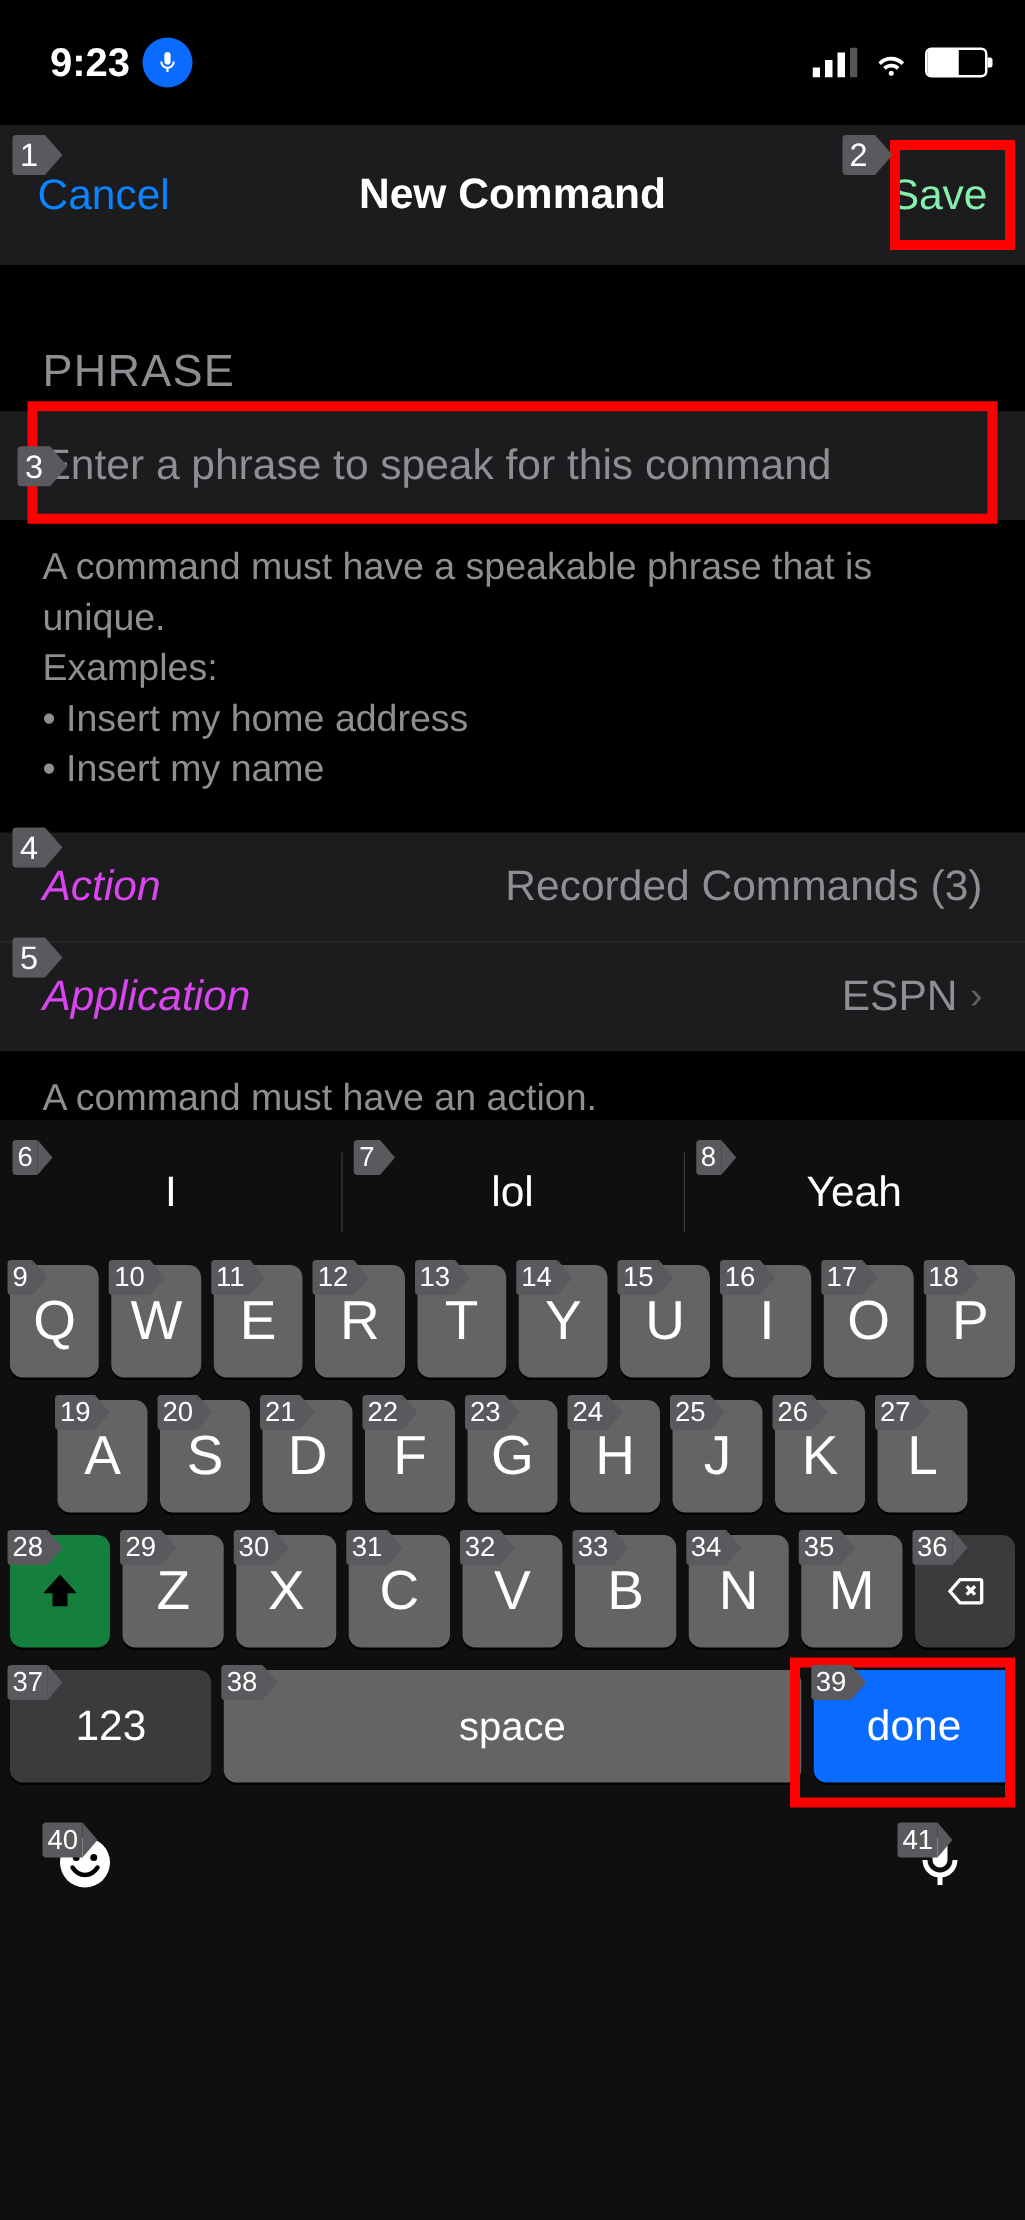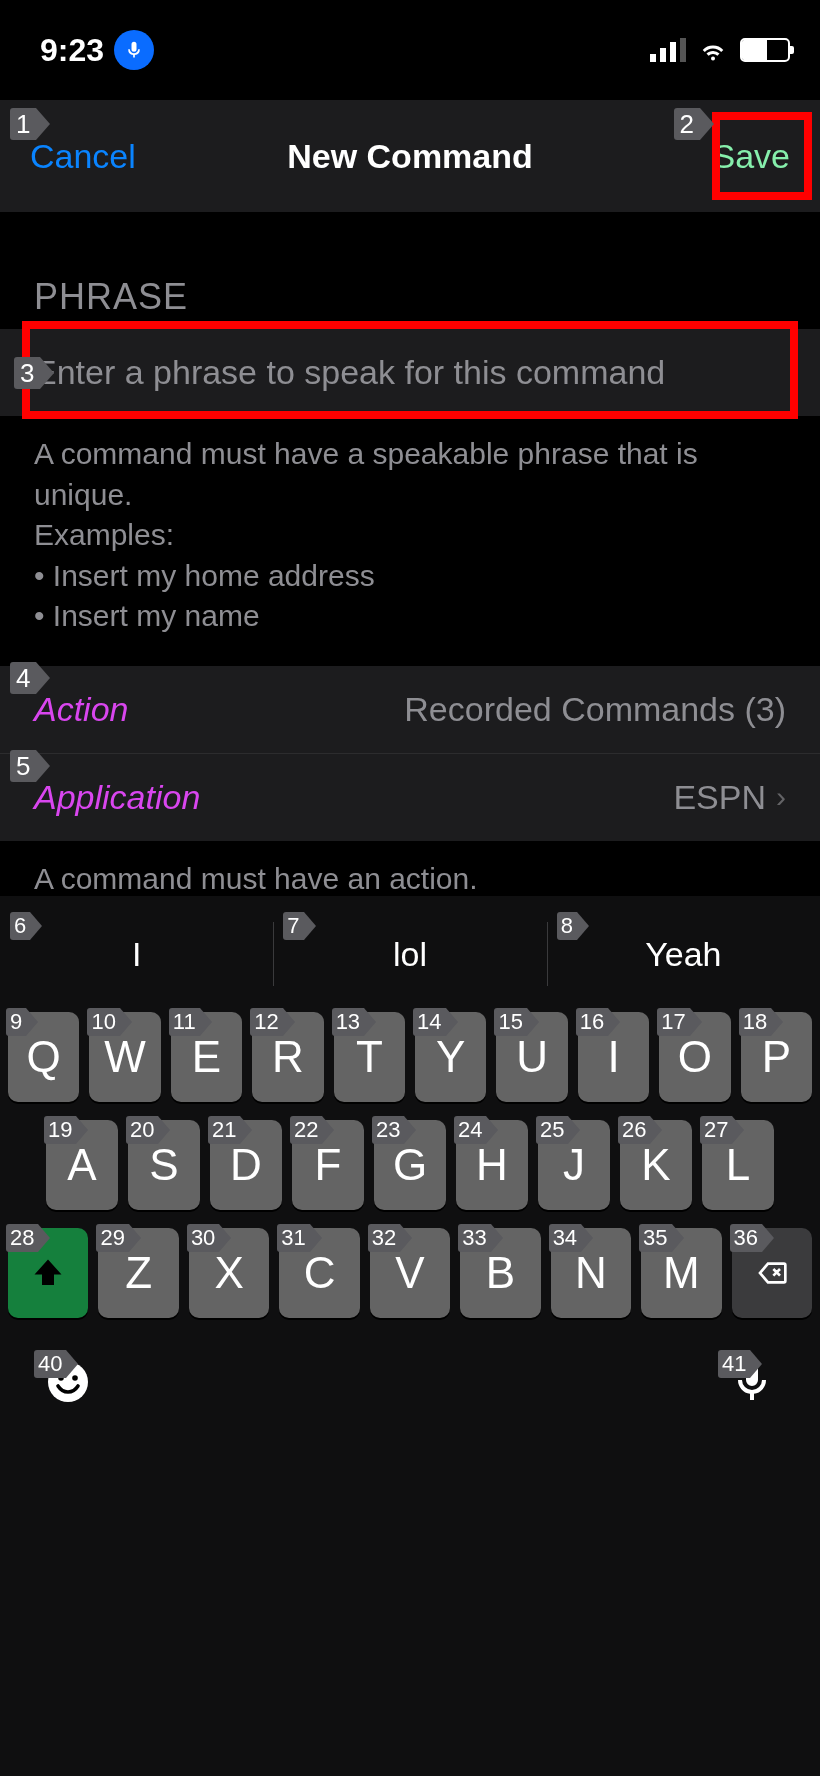--- a/index.html
+++ b/index.html
@@ -350,20 +350,35 @@
         </div>
       <div class="key dark del-key">
         <span class="keytag">36</span>
         <svg width="42" height="32" viewBox="0 0 24 24" fill="none" stroke="#fff" stroke-width="2">
             <path d="M21 5H9l-6 7 6 7h12a1 1 0 0 0 1-1V6a1 1 0 0 0-1-1z"></path>
             <path d="M13 9l5 5M18 9l-5 5"></path>
           </svg>
       </div>
     </div>
 
+    <div class="krow" style="position:relative;">
+      <div class="key dark num-key">
+        <span class="keytag">37</span>
+        <span>123</span>
+      </div>
+      <div class="key space-key">
+        <span class="keytag">38</span>
+        <span>space</span>
+      </div>
+      <div class="key done-key">
+        <span class="keytag">39</span>
+        <span>done</span>
+      </div>
+      <div class="highlight-done"></div>
+    </div>
   </div>
 
   <div class="bottom-row">
     <div class="emoji-btn">
       <span class="keytag" style="top:-4px;left:-6px">40</span>
       <svg viewBox="0 0 24 24">
           <circle cx="12" cy="12" r="10" fill="#fff"></circle>
           <circle cx="8.5" cy="10" r="1.4" fill="#000"></circle>
           <circle cx="15.5" cy="10" r="1.4" fill="#000"></circle>
           <path d="M7 14c1.3 2 3 3 5 3s3.7-1 5-3" stroke="#000" stroke-width="1.8" fill="none" stroke-linecap="round"></path>

